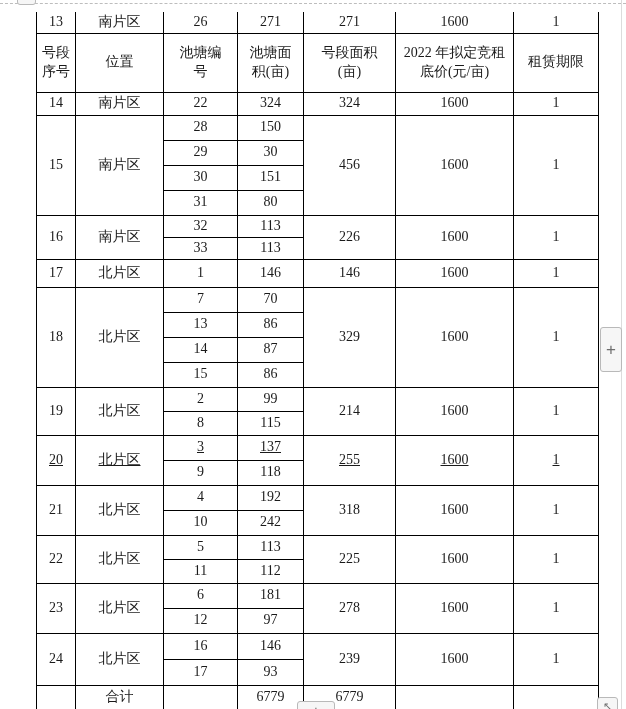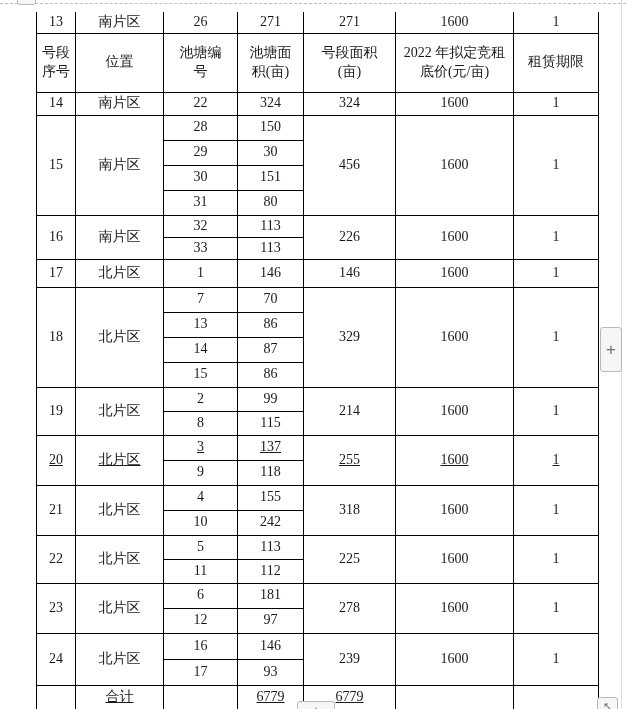--- a/index.html
+++ b/index.html
@@ -203,21 +203,21 @@
           <td rowspan="2">1</td>
         </tr>
         <tr style="height: 25px;">
           <td>9</td>
           <td>118</td>
         </tr>
         <tr style="height: 25px; padding-left: 16px;">
           <td rowspan="2">21</td>
           <td rowspan="2">北片区</td>
           <td>4</td>
-          <td>155</td>
+          <td>192</td>
           <td rowspan="2">318</td>
           <td rowspan="2">1600</td>
           <td rowspan="2">1</td>
         </tr>
         <tr style="height: 25px;">
           <td>10</td>
           <td>242</td>
         </tr>
         <tr style="height: 24px;">
           <td rowspan="2">22</td>
@@ -251,21 +251,21 @@
           <td>16</td>
           <td>146</td>
           <td rowspan="2">239</td>
           <td rowspan="2">1600</td>
           <td rowspan="2">1</td>
         </tr>
         <tr style="height: 26px;">
           <td>17</td>
           <td>93</td>
         </tr>
-        <tr style="height: 24px; text-decoration: underline;">
+        <tr style="height: 24px;">
           <td></td>
           <td>合计</td>
           <td></td>
           <td>6779</td>
           <td>6779</td>
           <td></td>
           <td></td>
         </tr>
       </tbody>
   </table>

